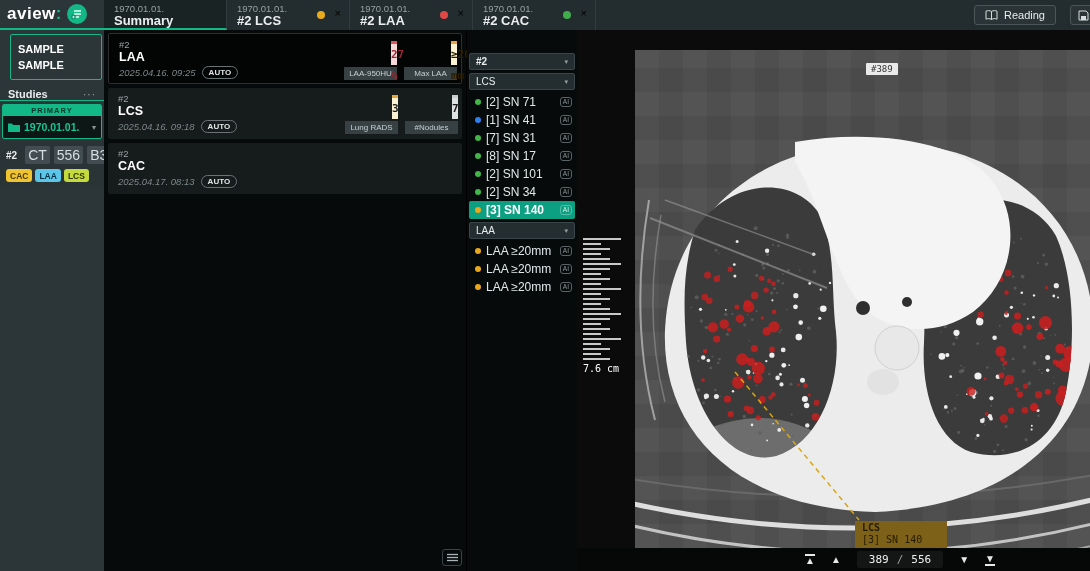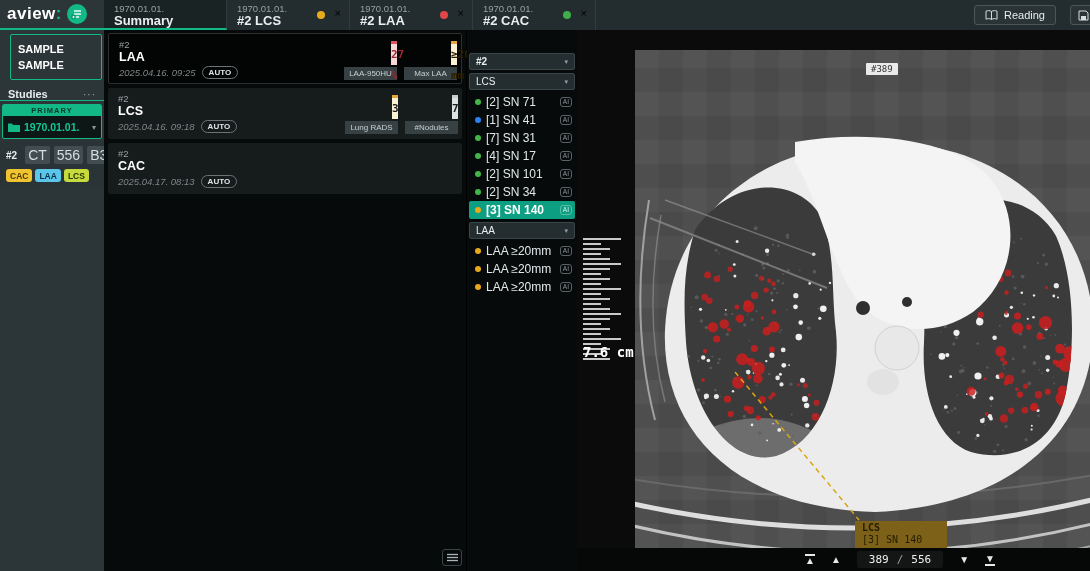--- a/index.html
+++ b/index.html
@@ -84,21 +84,21 @@
     background-image:
       repeating-linear-gradient(0deg, rgba(255,255,255,.025) 0 24px, rgba(0,0,0,.02) 24px 48px),
       repeating-linear-gradient(90deg, rgba(255,255,255,.025) 0 24px, rgba(0,0,0,.02) 24px 48px);
     overflow:hidden; cursor:crosshair; }
   .ct-area svg { position:absolute; inset:0; }
   .slice-badge { position:absolute; left:289px; top:33px; background:#e9e9e9; color:#333; font-family:"DejaVu Sans Mono",monospace; font-size:9px; font-weight:normal; padding:1px 5px; border-radius:1px; }
   .ruler { position:absolute; left:6px; top:208px; width:46px; }
   .ruler .tick { height:2px; background:#c9c9c9; width:18px; margin-bottom:3px; }
   .ruler .tick.med { width:27px; }
   .ruler .tick.long { width:38px; }
-  .ruler-label { position:absolute; left:6px; top:314px; color:#fff; font-family:"DejaVu Sans Mono",monospace; font-size:14px; font-weight:bold; }
+  .ruler-label { position:absolute; left:6px; top:333px; color:#fff; font-family:"DejaVu Sans Mono",monospace; font-size:10px; font-weight:normal; }
   .annotation { position:absolute; left:278px; top:491px; width:92px; height:27px; background:#7d6118; padding:1px 7px; cursor:pointer; }
   .annotation .a1 { font-family:"DejaVu Sans Mono",monospace; font-size:10px; font-weight:bold; color:#241c00; line-height:12px; }
   .annotation .a2 { font-family:"DejaVu Sans Mono",monospace; font-size:10px; color:#241c00; line-height:12px; }
   .nav-bar { position:absolute; left:0; right:0; bottom:0; height:23px; background:#060707; display:flex; align-items:center; gap:16px; padding-left:228px; }
   .nav-btn { color:#e8e8e8; font-size:10px; cursor:pointer; line-height:10px; }
   .nav-btn.bar-top { border-top:2px solid #e8e8e8; padding-top:0px; }
   .nav-btn.bar-bottom { border-bottom:2px solid #e8e8e8; }
   .nav-counter { background:#141515; color:#f0f0f0; font-family:"DejaVu Sans Mono",monospace; font-size:11px; padding:2px 12px; border-radius:2px; display:flex; gap:8px; }
   .nav-counter .sep { color:#9a9a9a; }
 </style>
@@ -282,21 +282,21 @@
     <span class="f-label">[1] SN 41</span>
     <span class="ai-badge">AI</span>
   </div>
   <div class="f-row">
     <span class="f-dot" style="background: rgb(67, 182, 73);"></span>
     <span class="f-label">[7] SN 31</span>
     <span class="ai-badge">AI</span>
   </div>
   <div class="f-row">
     <span class="f-dot" style="background: rgb(67, 182, 73);"></span>
-    <span class="f-label">[4] SN 17</span>
+    <span class="f-label">[8] SN 17</span>
     <span class="ai-badge">AI</span>
   </div>
   <div class="f-row">
     <span class="f-dot" style="background: rgb(67, 182, 73);"></span>
     <span class="f-label">[2] SN 101</span>
     <span class="ai-badge">AI</span>
   </div>
   <div class="f-row">
     <span class="f-dot" style="background: rgb(67, 182, 73);"></span>
     <span class="f-label">[2] SN 34</span>

